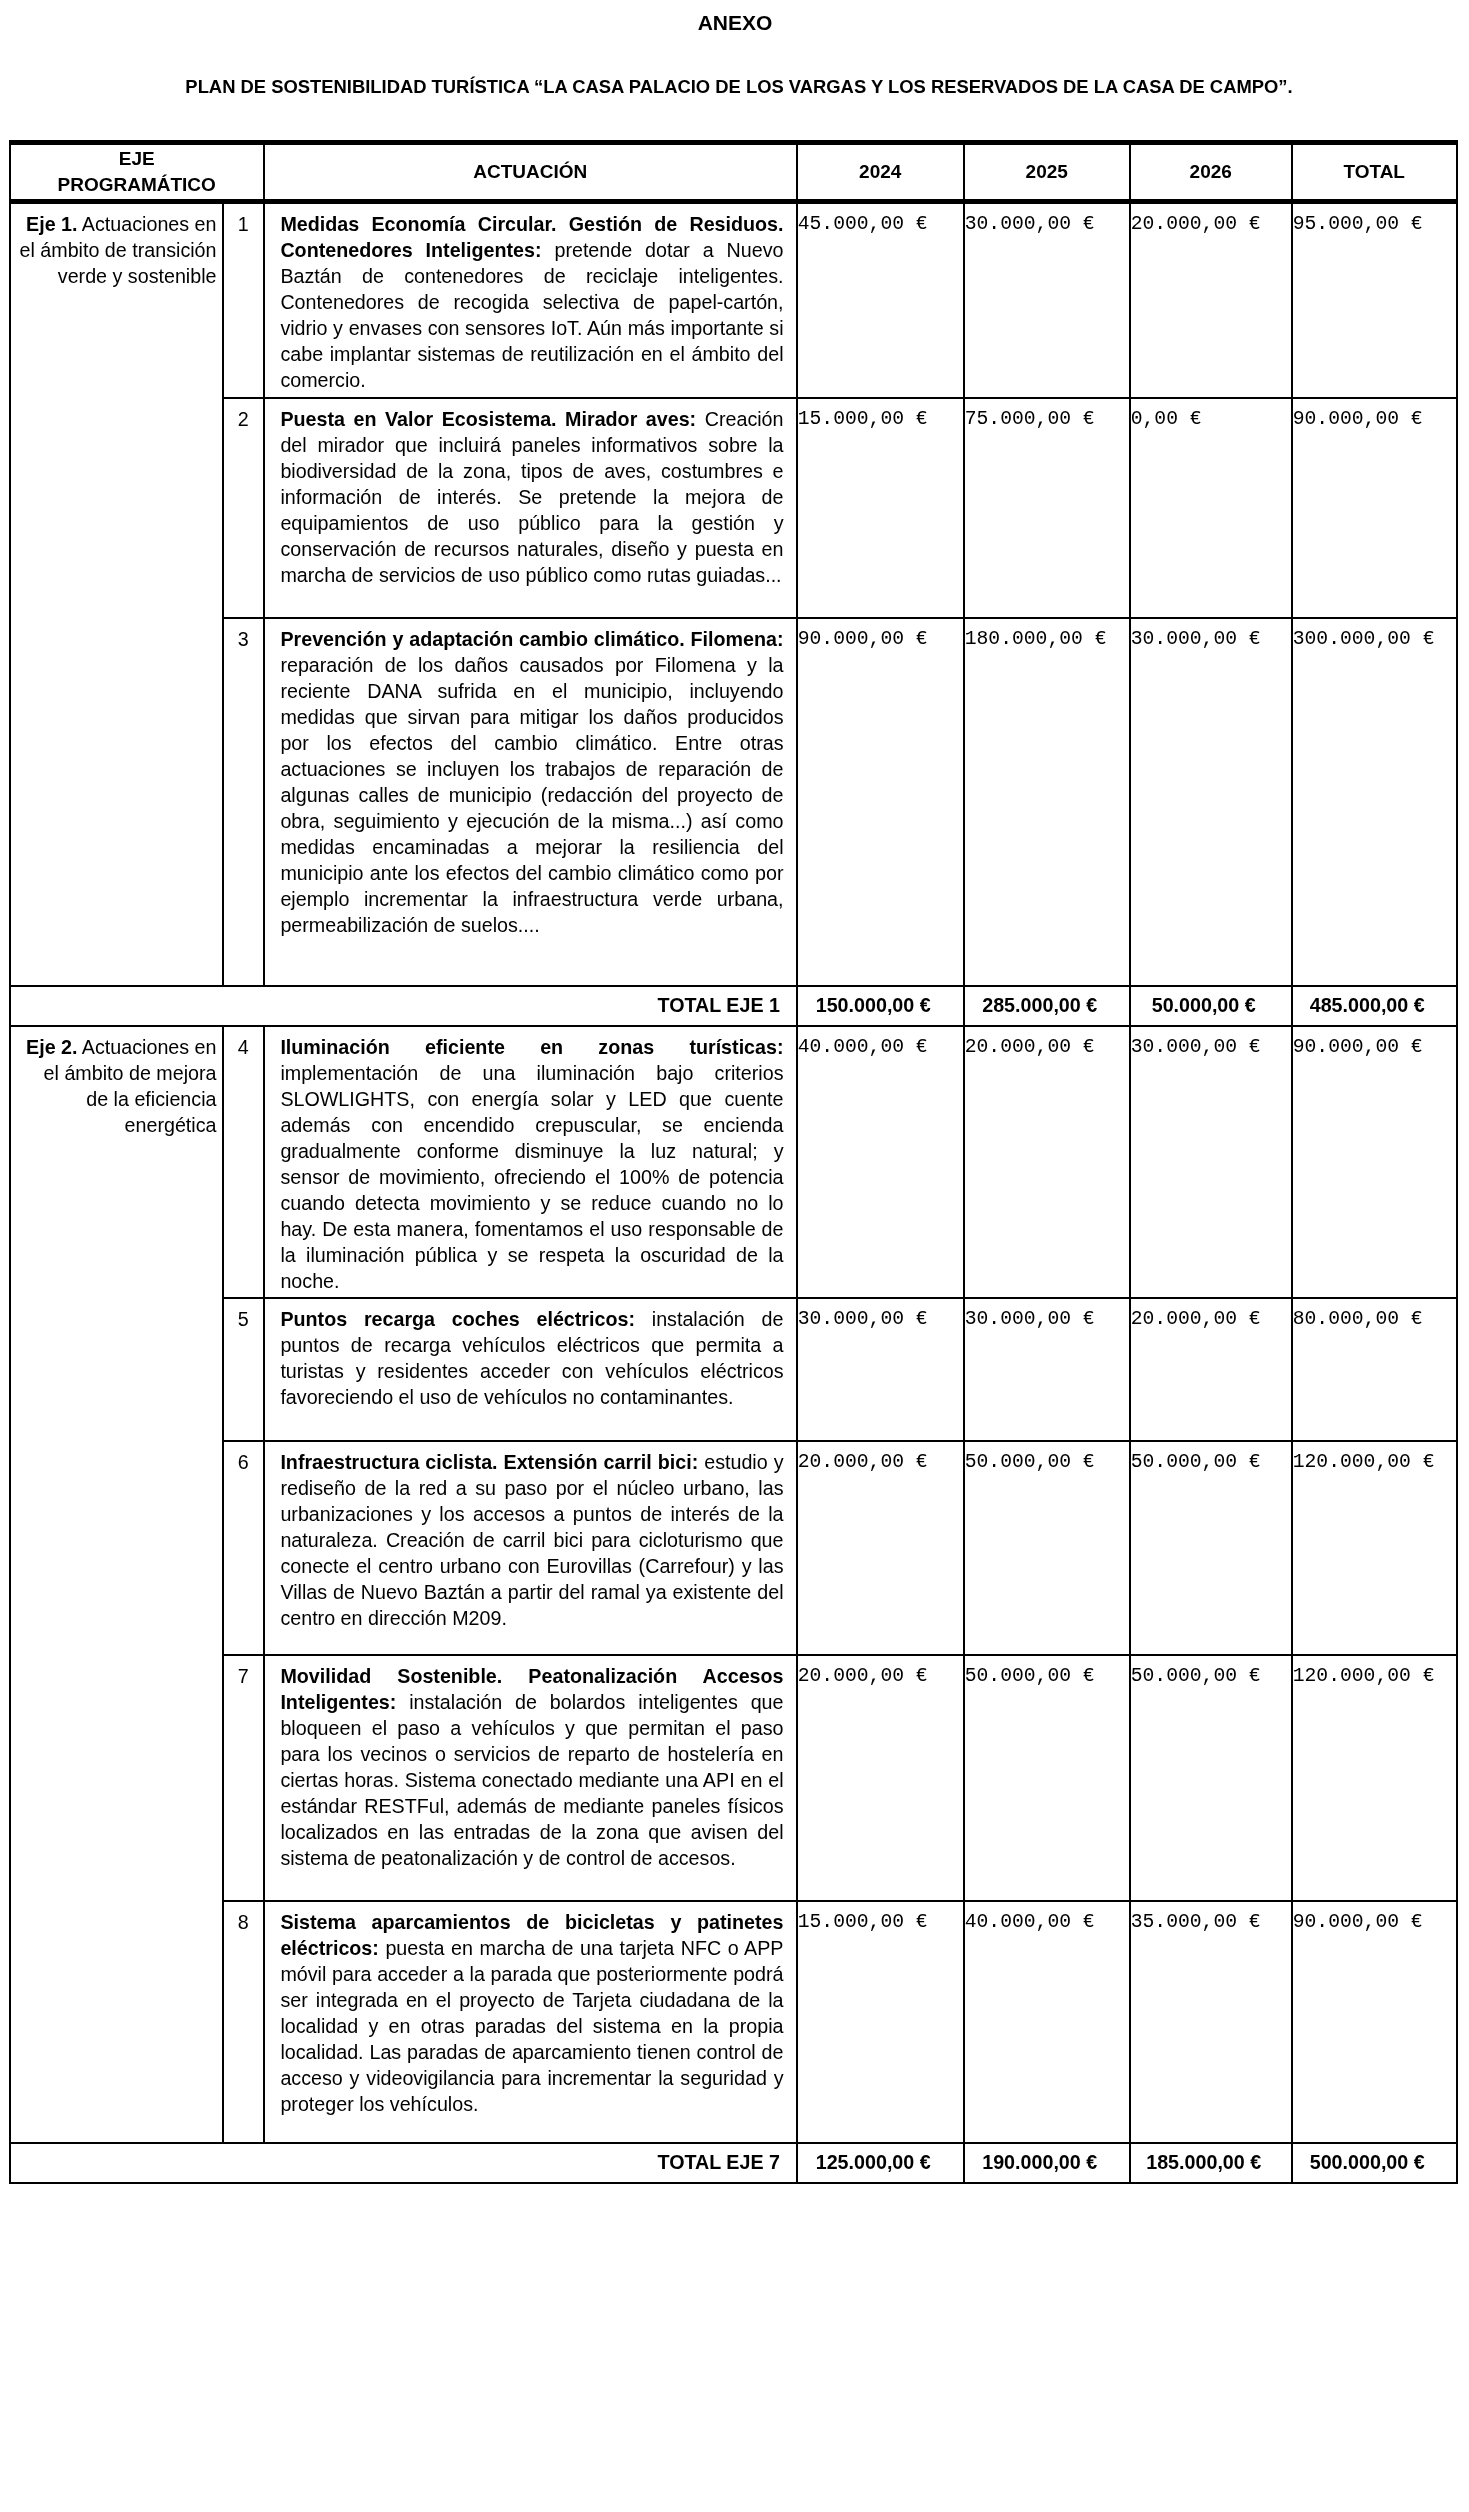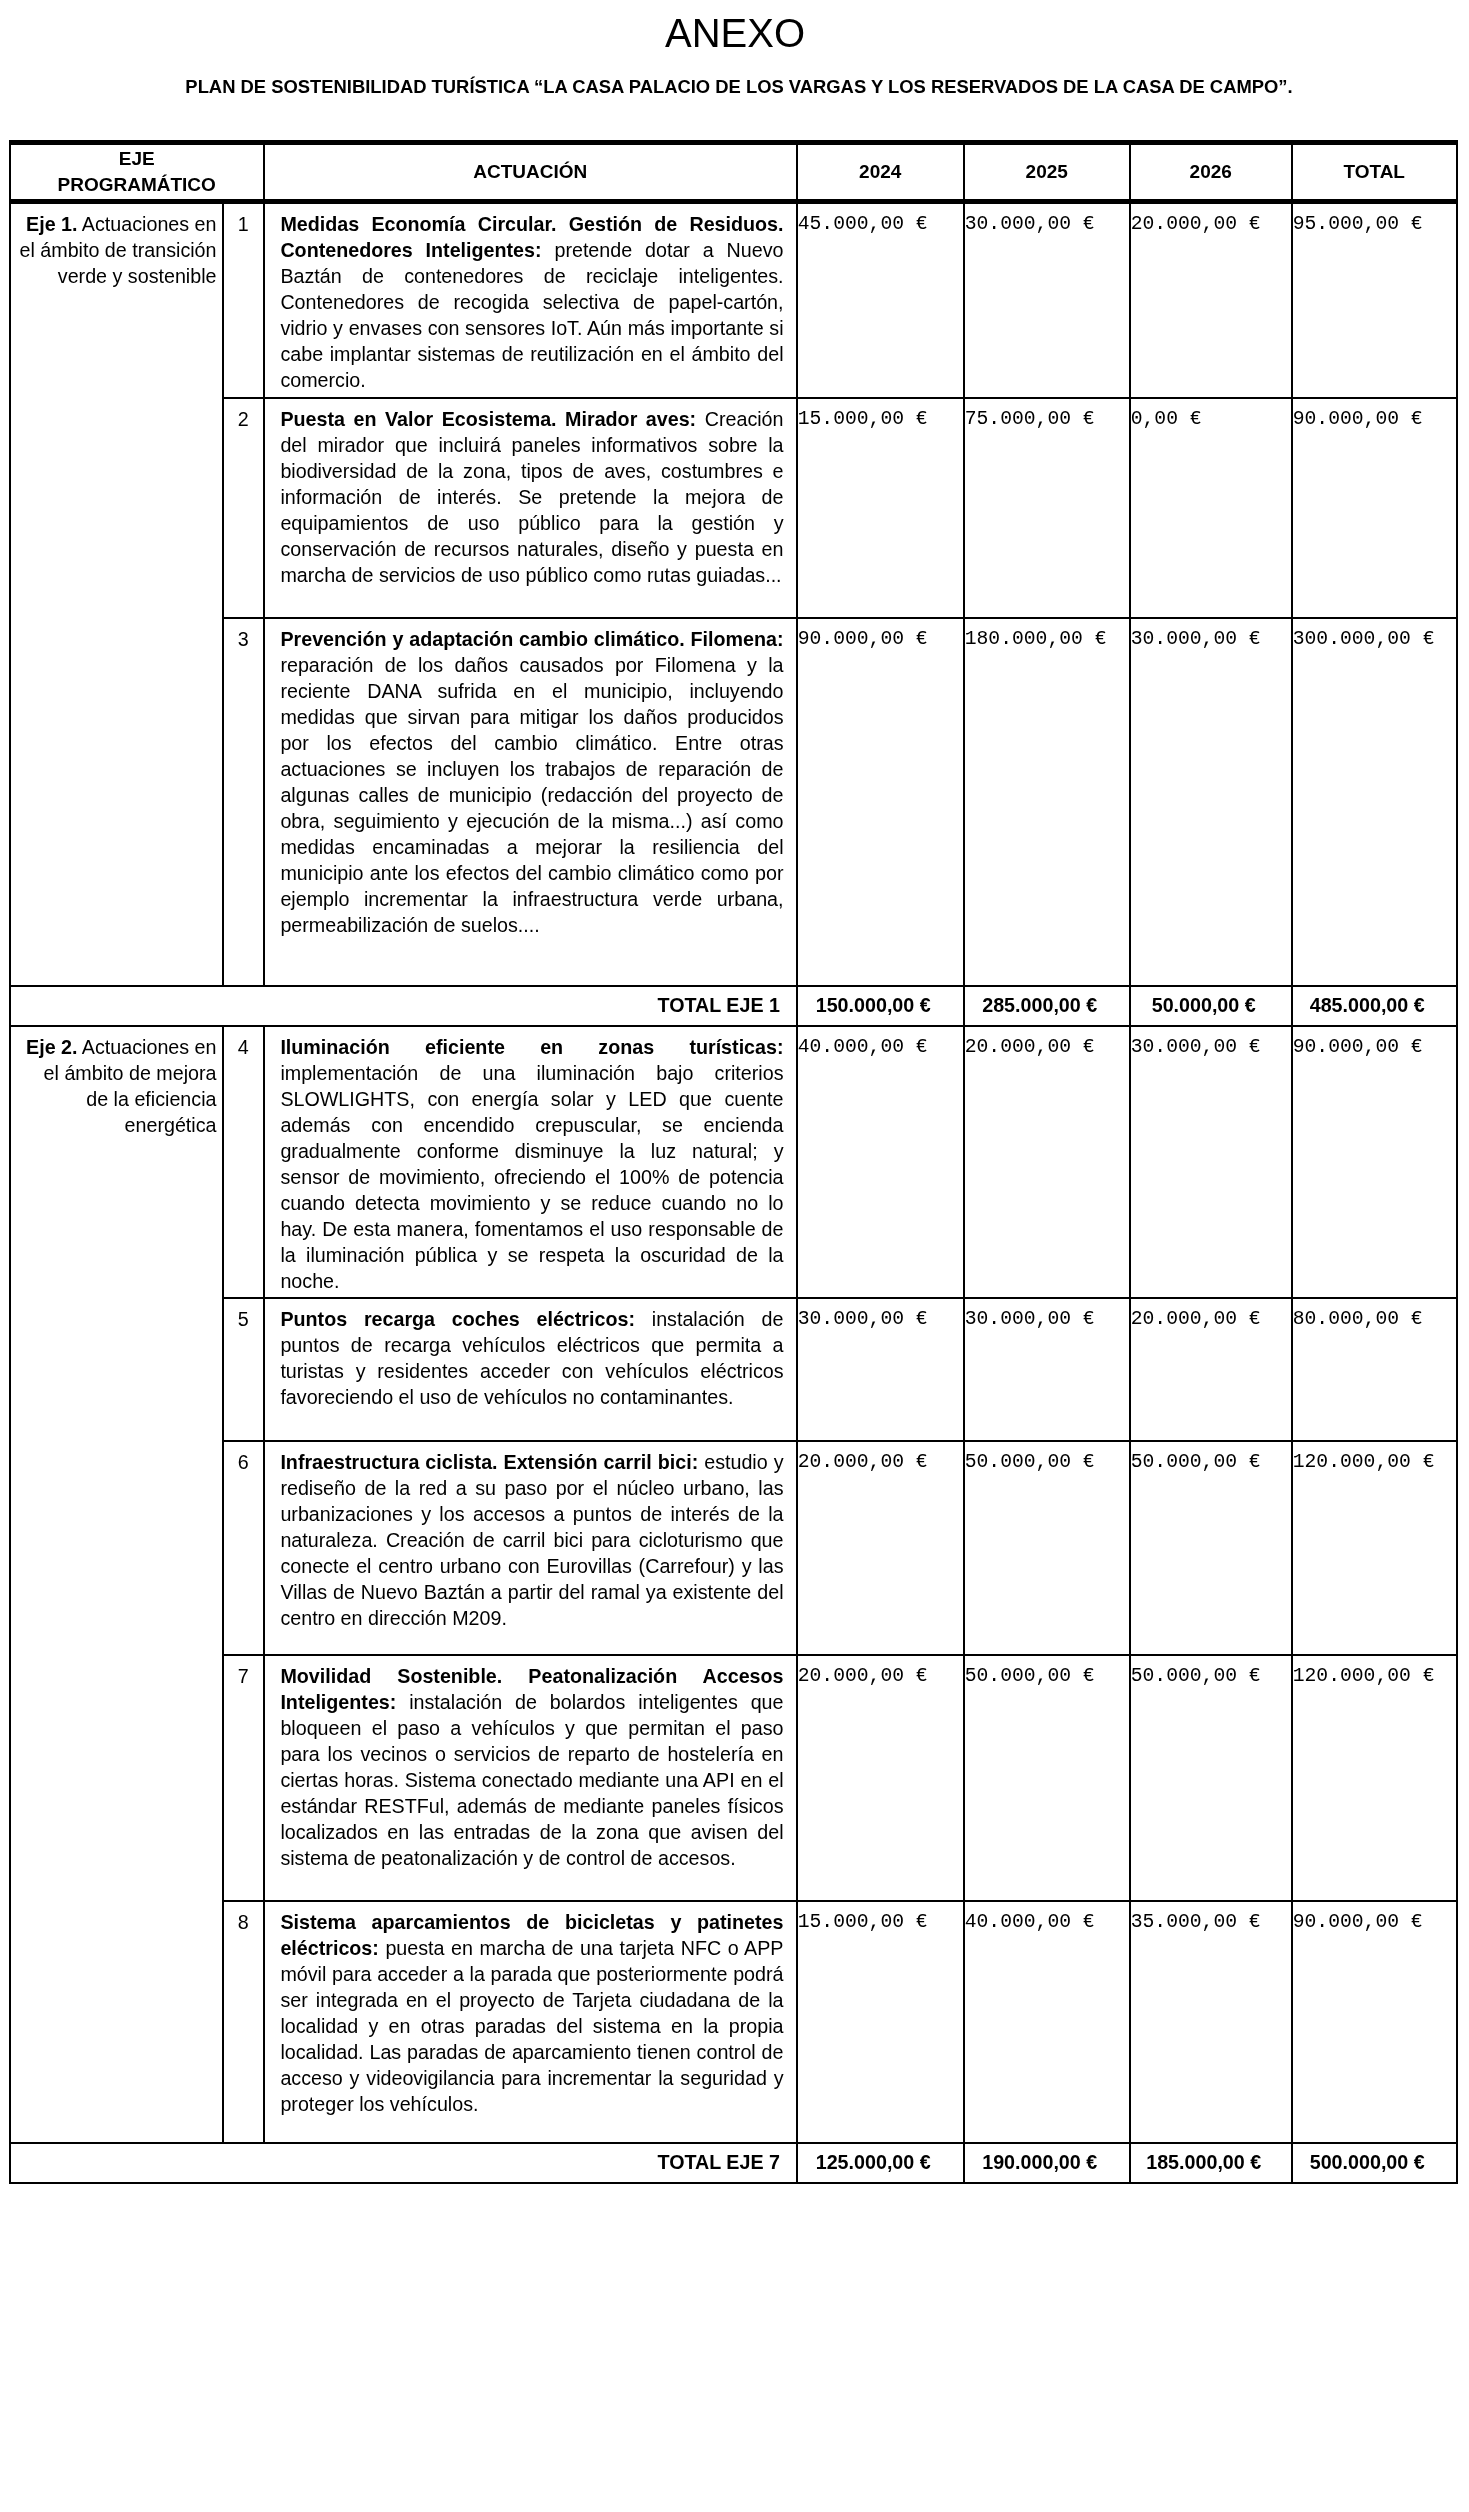--- a/index.html
+++ b/index.html
@@ -1,17 +1,17 @@
 <!DOCTYPE html>
 <html style="font-size:14px"><head>
 <meta charset="utf-8">
 <style>
   html, body { margin: 0; padding: 0; background: #ffffff; }
   body { width: 1470px; height: 2512px; position: relative; color: #000; font-family: "Liberation Sans", sans-serif; }
-  .title { position: absolute; top: 10.5px; left: 0; width: 1470px; text-align: center; font-size: 40px; font-weight: normal; letter-spacing: 0px; }
+  .title { position: absolute; top: 10.5px; left: 0; width: 1470px; text-align: center; font-size: 21px; font-weight: bold; letter-spacing: 0px; }
   .subtitle { position: absolute; top: 75px; left: 4px; width: 1470px; text-align: center; font-size: 18.4px; font-weight: bold; line-height: 24.5px; }
   table.annex { position: absolute; top: 140px; left: 8.7px; width: 1447px; border-collapse: collapse; table-layout: fixed; font-size: 19.7px; line-height: 26px; border-radius: 31px; }
   table.annex td, table.annex th { border: 2.6px solid #000; vertical-align: top; padding: 0; }
   table.annex th { font-weight: bold; font-size: 19px; line-height: 26px; text-align: center; vertical-align: middle; height: 54px; }
   .c-eje { padding: 7px 5.2px 0 8.7px !important; text-align: right; }
   .c-num { text-align: center; padding-top: 7px !important; }
   .c-act { padding: 7px 12.2px 3.5px 15.7px !important; text-align: justify; }
   .c-money { text-align: left; padding: 7px 19px 0 0 !important; white-space: nowrap; font-family: Liberation Mono, monospace; }
   .c-total-label { text-align: right; font-weight: bold; padding: 5.2px 15.7px 0 0 !important; height: 33px; margin-left: 27px; }
   .c-total-money { text-align: center; font-weight: bold; padding: 5.2px 14px 0 0 !important; white-space: nowrap; }

